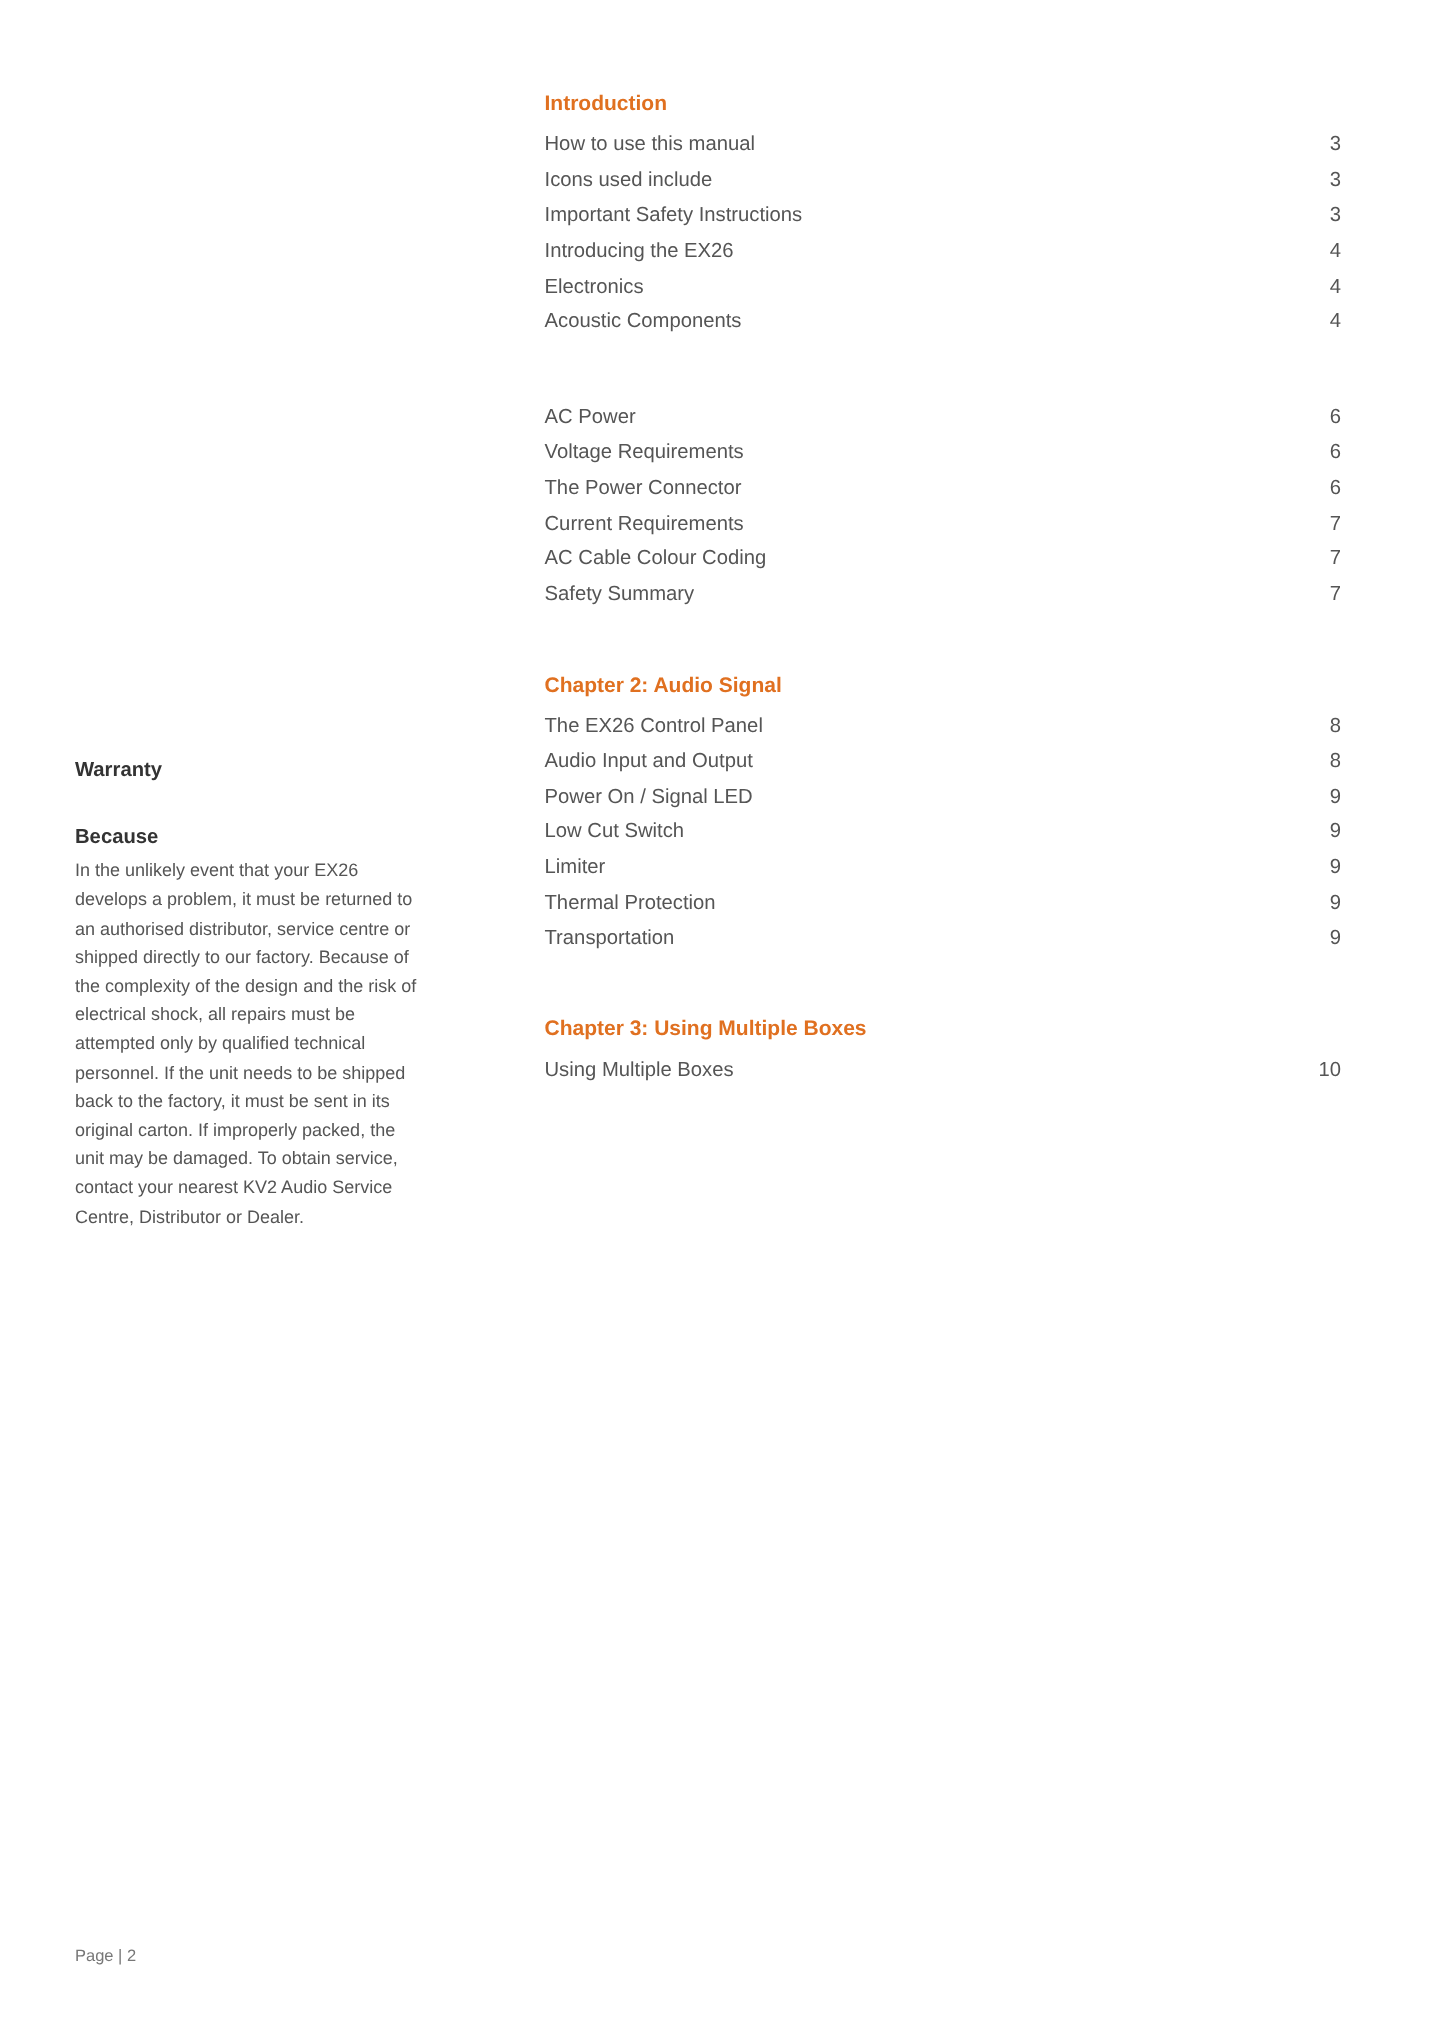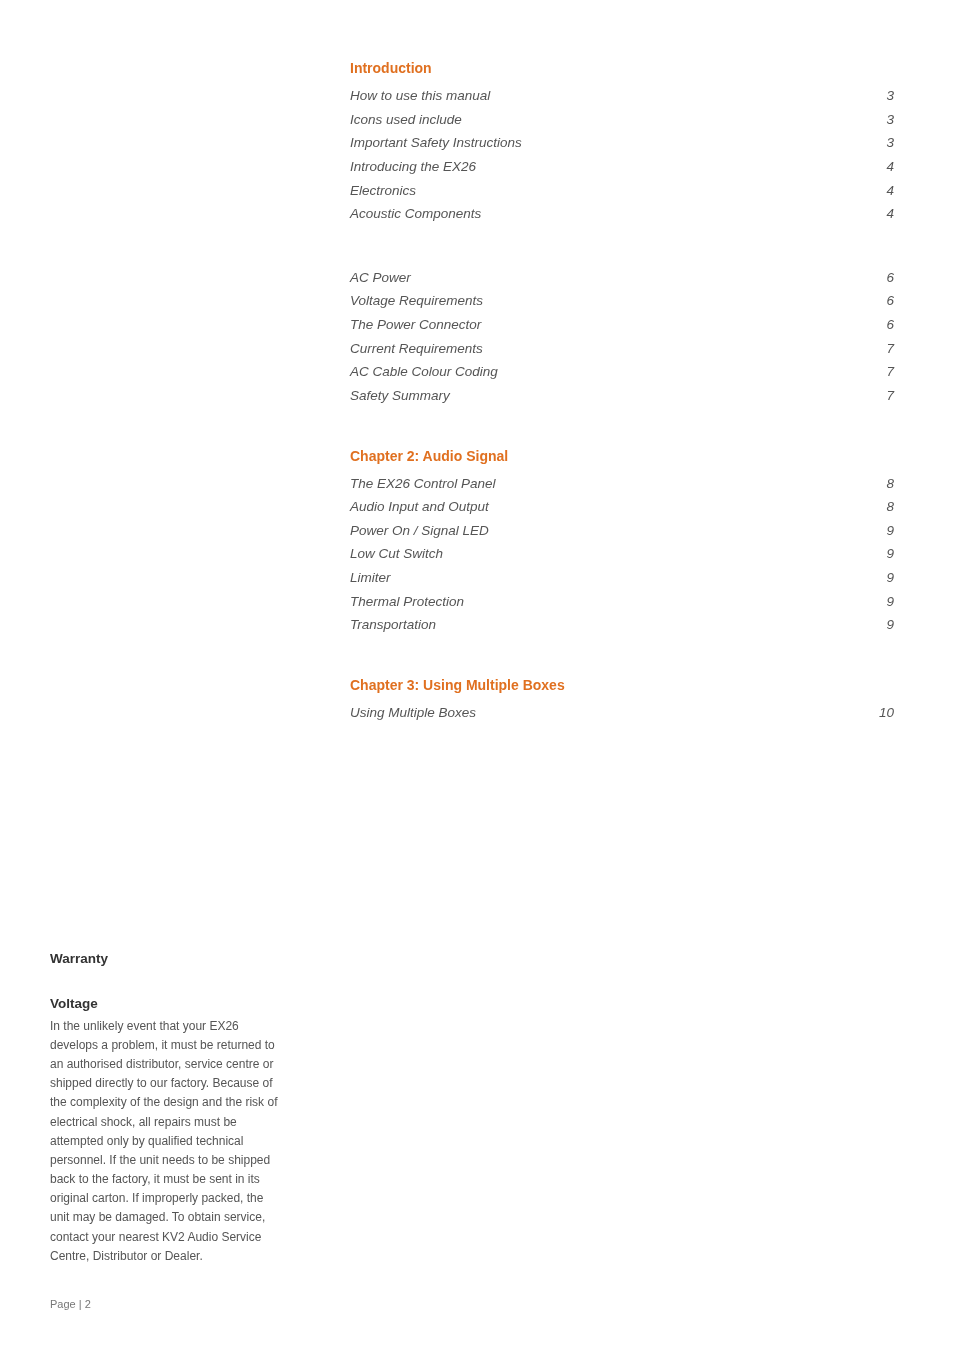--- a/index.html
+++ b/index.html
@@ -24,55 +24,55 @@
       display: flex;
       flex-direction: row;
       padding: 0;
     }
 
     .left-column {
       width: 310px;
       padding: 60px 30px 60px 50px;
       display: flex;
       flex-direction: column;
-      justify-content: flex-end;
+      justify-content: center;
     }
 
     .right-column {
       width: 644px;
       padding: 60px 60px 60px 40px;
     }
 
     .page-title {
       font-size: 52px;
       font-weight: 300;
       color: #222222;
       margin-bottom: 28px;
       letter-spacing: -1px;
     }
 
     .section {
       margin-bottom: 40px;
+      margin-left: 13px;
     }
 
     .section-header {
       font-size: 14px;
       font-weight: 700;
       color: #e07020;
       margin-bottom: 8px;
     }
 
     .toc-item {
       display: flex;
       justify-content: space-between;
       align-items: baseline;
       font-size: 13.5px;
       color: #555555;
       line-height: 1.75;
-      font-style: italic;
     }
 
     .toc-item-label {
       flex: 1;
       padding-right: 10px;
     }
 
     .toc-item-page {
       min-width: 20px;
       text-align: right;
@@ -107,21 +107,21 @@
 </head>
 <body>
 
 <div class="page">
 
   <div class="left-column">
     <div class="warranty-section">
       <div class="warranty-title">Warranty</div>
     </div>
     <div class="warranty-section">
-      <div class="warranty-title">Voltage</div>
+      <div class="warranty-title">Because</div>
       <div class="warranty-text">In the unlikely event that your EX26 develops a problem, it must be returned to an authorised distributor, service centre or shipped directly to our factory. Because of the complexity of the design and the risk of electrical shock, all repairs must be attempted only by qualified technical personnel. If the unit needs to be shipped back to the factory, it must be sent in its original carton. If improperly packed, the unit may be damaged. To obtain service, contact your nearest KV2 Audio Service Centre, Distributor or Dealer.</div>
     </div>
   </div>
 
   <div class="right-column">
 
     <div class="section">
       <div class="section-header">Introduction</div>
       <div class="toc-item">
         <span class="toc-item-label">How to use this manual</span>

